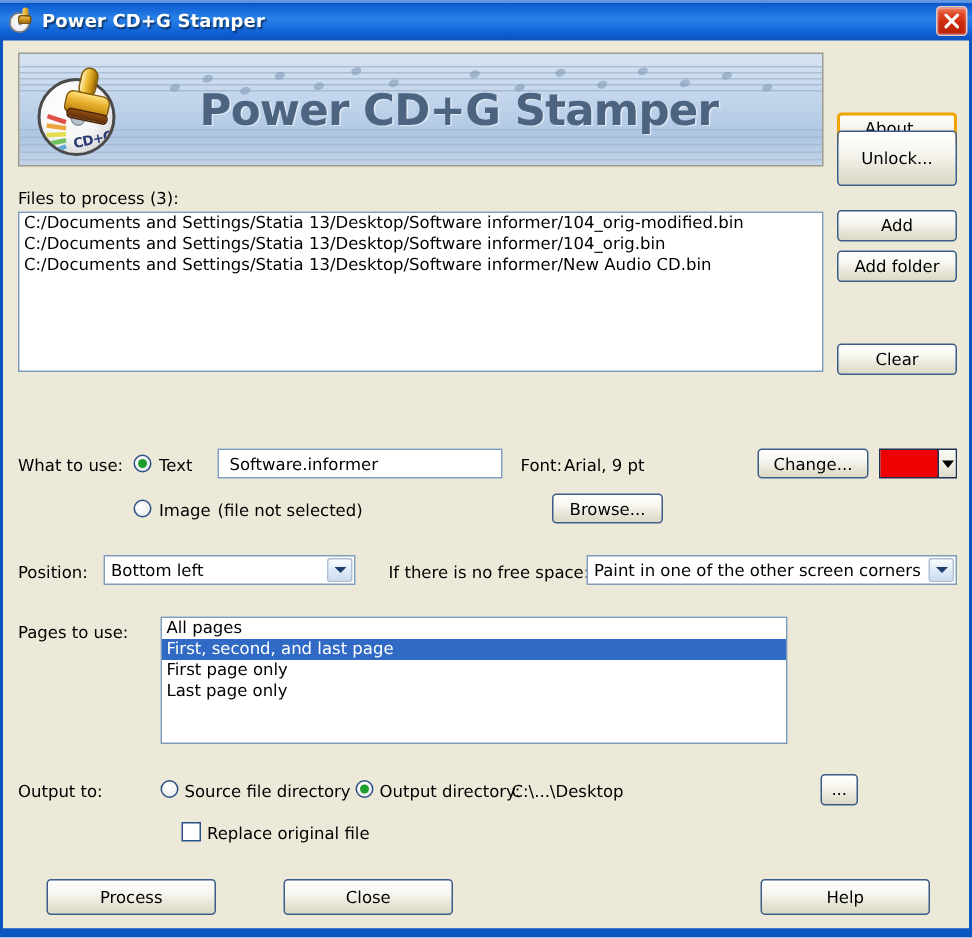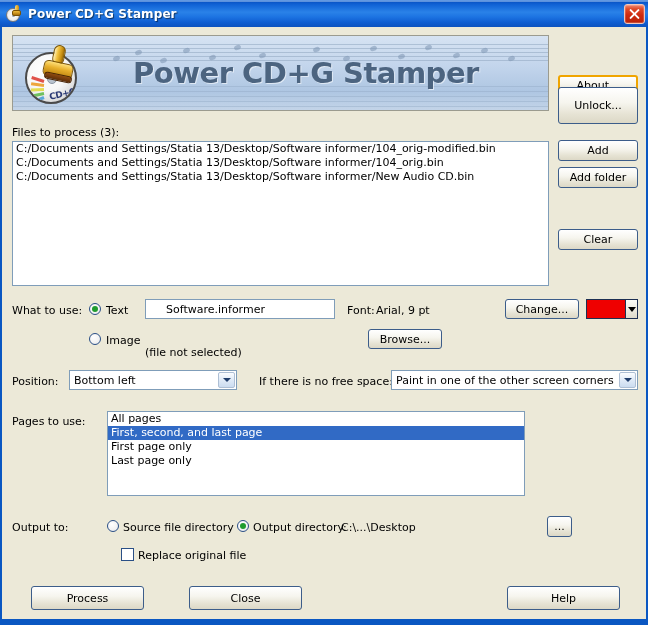--- a/index.html
+++ b/index.html
@@ -302,21 +302,21 @@
     background: #316ac5;
     color: #ffffff;
   }
 
   .textinput {
     position: absolute;
     box-sizing: border-box;
     background: #ffffff;
     border: 1px solid #7f9db9;
     font-size: 11px;
-    padding: 0 20px;
+    padding: 0 7px;
     display: flex;
     align-items: center;
     color: #000000;
     overflow: hidden;
     white-space: nowrap;
   }
 
   
   .combo {
     position: absolute;
@@ -484,21 +484,21 @@
       <div class="banner-title">Power CD+G Stamper</div>
     </div>
 
     <div class="btn focus abs" style="left:556px; top:11px; width:80px; height:21px;">About...</div>
     <div class="btn abs" style="left:556px; top:60px; width:80px; height:37px;">Unlock...</div>
     <div class="btn abs" style="left:556px; top:113px; width:80px; height:21px;">Add</div>
     <div class="btn abs" style="left:556px; top:140px; width:80px; height:21px;">Add folder</div>
     <div class="btn abs" style="left:556px; top:202px; width:80px; height:21px;">Clear</div>
 
     <div class="label" style="left:10px; top:99px;">Files to process (3):</div>
-    <div class="listbox" style="left:10px; top:114px; width:537px; height:145px;">
+    <div class="listbox" style="left:10px; top:114px; width:537px; height:107px;">
       <div class="row">C:/Documents and Settings/Statia 13/Desktop/Software informer/104_orig-modified.bin</div>
       <div class="row">C:/Documents and Settings/Statia 13/Desktop/Software informer/104_orig.bin</div>
       <div class="row">C:/Documents and Settings/Statia 13/Desktop/Software informer/New Audio CD.bin</div>
     </div>
 
     <div class="label" style="left:10px; top:277px;">What to use:</div>
 
     <div class="radio" style="left:87px; top:276px;">
       <div class="dot"></div>
     </div>
@@ -513,21 +513,21 @@
 
     <div class="colorpick" style="left:584px; top:272px; width:52px; height:20px;">
       <div class="swatch" style="background: rgb(239, 0, 0);"></div>
       <div class="arrowbox">
           <div class="chev"></div>
         </div>
     </div>
 
     <div class="radio" style="left:87px; top:306px;"></div>
     <div class="label" style="left:104px; top:307px;">Image</div>
-    <div class="label" style="left:143px; top:319px;text-align:center;">(file not selected)</div>
+    <div class="label" style="left:143px; top:307px;text-align:center;">(file not selected)</div>
     <div class="btn abs" style="left:366px; top:302px; width:74px; height:20px;">Browse...</div>
 
     <div class="label" style="left:10px; top:348px;">Position:</div>
     <div class="combo" style="left:67px; top:343px; width:168px; height:20px;">
       <div class="val">Bottom left</div>
       <div class="arrowbox">
           <div class="chev"></div>
         </div>
     </div>
 

